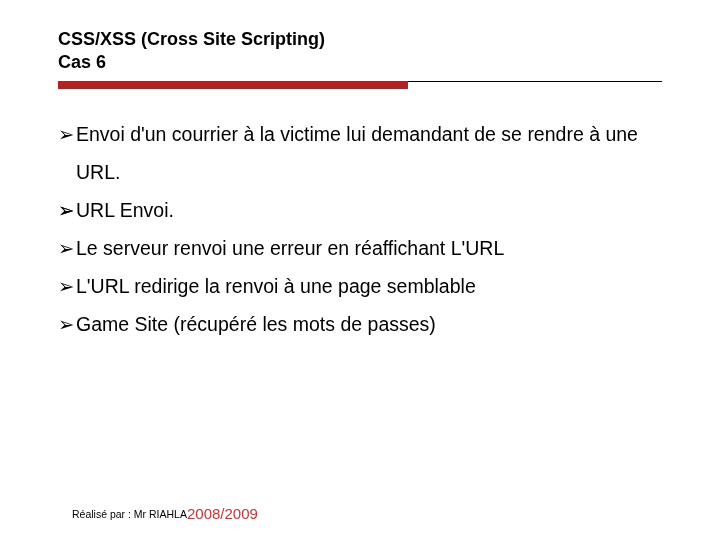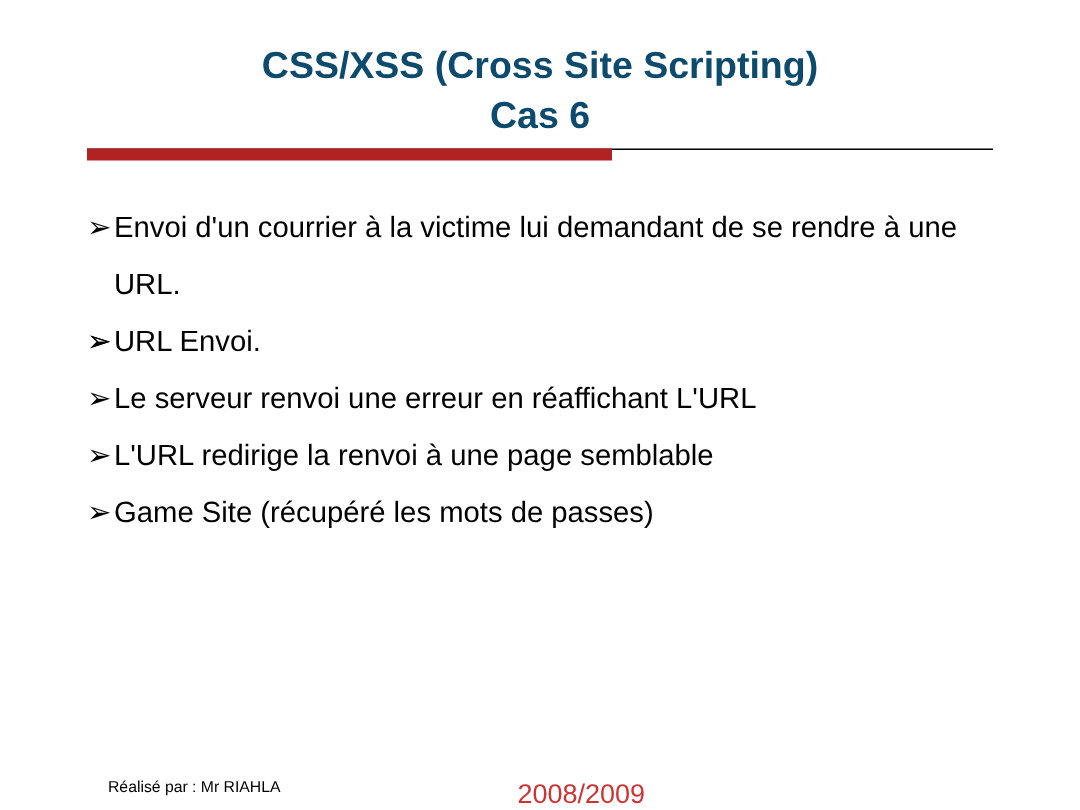--- a/index.html
+++ b/index.html
@@ -15,24 +15,23 @@
       position: relative;
       overflow: hidden;
     }
     .slide {
       width: 100%;
       height: 100%;
       padding: 28px 58px 0 58px;
       position: relative;
     }
     .title {
-      text-align: center;
       font-weight: bold;
-      color: #0c4a6e;
-      font-size: 25px;
+      color: #000000;
+      font-size: 18px;
       line-height: 1.3;
       margin-bottom: 6px;
     }
     .underline-wrap {
       position: relative;
       height: 8px;
       margin-bottom: 26px;
     }
     .underline-thin {
       position: absolute;
@@ -61,35 +60,34 @@
       position: relative;
       padding-left: 18px;
     }
     .bullet-arrow {
       position: absolute;
       left: 0;
       top: 0;
     }
     .footer {
       position: absolute;
-      bottom: 0;
+      bottom: 18px;
       left: 72px;
       right: 58px;
       display: flex;
-      align-items: flex-start;
+      align-items: center;
     }
     .footer-author {
       font-size: 10.5px;
       color: #000000;
       font-family: Verdana, Geneva, sans-serif;
     }
     .footer-year {
-      font-size: 18px;
+      font-size: 15px;
       color: #cc3333;
-      margin-left: 158px;
     }
   </style>
 </head>
 <body>
 
 <div class="slide">
 
   <div class="title">
     <span>CSS/XSS (Cross Site Scripting)</span><br>
     <span>Cas 6</span>

